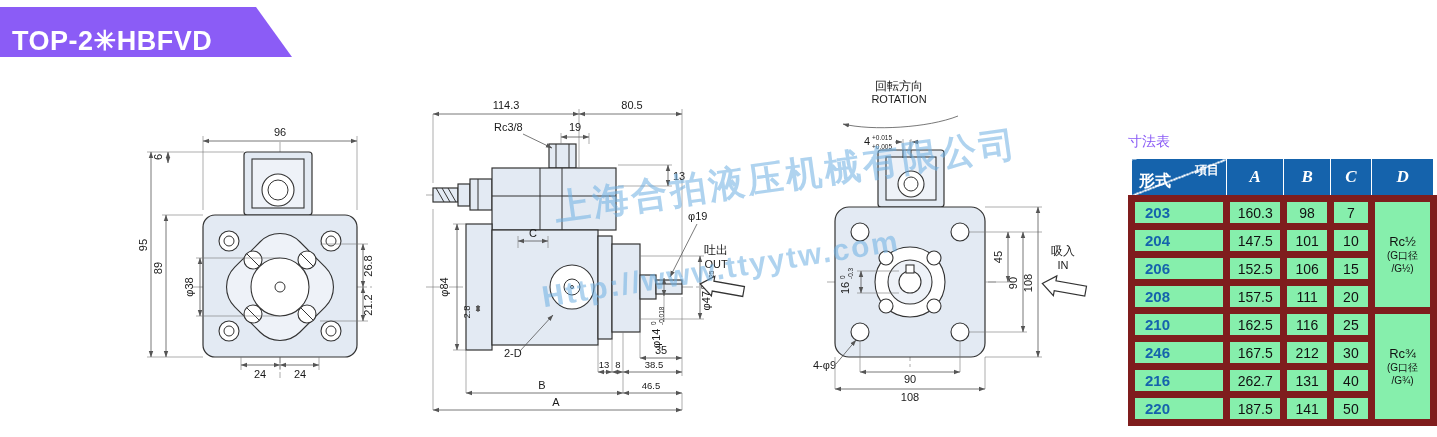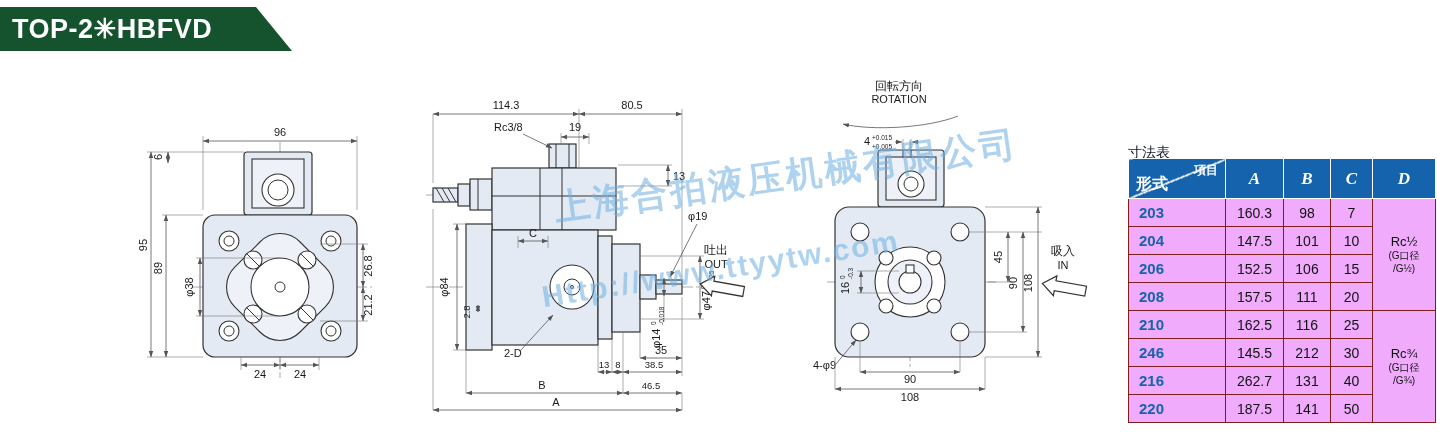--- a/index.html
+++ b/index.html
@@ -4,24 +4,24 @@
 <style>
   * { margin:0; padding:0; box-sizing:border-box; }
   html,body { width:1437px; height:437px; }
   body {
     position:relative; background:#fff; overflow:hidden;
     font-family:"Liberation Sans", sans-serif;
   }
 
   
   .banner {
-    position:absolute; left:0; top:7px; width:292px; height:44px;
-    background:#14532d;
+    position:absolute; left:0; top:7px; width:292px; height:50px;
+    background:#8b5cf6;
     clip-path:polygon(0 0, 256px 0, 292px 100%, 0 100%);
-    display:flex; align-items:center; padding-left:12px;
+    display:flex; align-items:flex-end; padding-left:12px;
   }
   .banner .title {
     color:#fff; font-size:27px; font-weight:bold; letter-spacing:.5px;
   }
 
   
   .wm { position:absolute; pointer-events:none; color:rgba(110,175,225,.55); font-weight:bold; white-space:nowrap; }
   .wm1 { left:552px; top:152px; font-size:36px; transform:rotate(-8deg); letter-spacing:3px; }
   .wm2 { left:540px; top:252px; font-size:30px; transform:rotate(-9deg); letter-spacing:2px; }
 
@@ -35,40 +35,40 @@
   svg .ext { fill:none; stroke:#777; stroke-width:.6; }
   svg .cl  { fill:none; stroke:#888; stroke-width:.7; stroke-dasharray:14 3 3 3; }
   svg .arrshape { fill:#fff; stroke:#333; stroke-width:1.2; }
   svg text { font-family:"Liberation Sans",sans-serif; font-size:11px; fill:#1a1a1a; }
   svg text.s   { font-size:9.5px; }
   svg text.tol { font-size:6.5px; }
   svg text.jp  { font-size:12px; }
   svg text.mid { text-anchor:middle; }
 
   
-  .tbl-title { position:absolute; left:1128px; top:144px; font-size:14px; color:#0f172a; }
+  .tbl-title { position:absolute; left:1128px; top:133px; font-size:14px; color:#8b5cf6; }
   table.dim { position:absolute; left:1128px; top:158px; border-collapse:collapse; table-layout:fixed; }
   table.dim th, table.dim td { height:28px; }
   table.dim thead th {
     background:#1563ac; color:#fff; border:1px solid #fff;
     font-family:"Liberation Serif",serif; font-style:italic; font-weight:bold; font-size:17px;
     text-align:center;
   }
   table.dim thead th.corner {
     position:relative; font-style:normal; font-family:"Liberation Sans",sans-serif;
     background:
       linear-gradient(to bottom right,
         rgba(0,0,0,0) calc(50% - 0.8px), #fff calc(50% - 0.8px),
         #fff calc(50% + 0.8px), rgba(0,0,0,0) calc(50% + 0.8px)),
       #1563ac;
     height:40px;
   }
   table.dim thead th.corner .item  { position:absolute; top:3px;  right:7px; font-size:12px; font-weight:bold;margin-left:36px; }
   table.dim thead th.corner .model { position:absolute; bottom:3px; left:7px; font-size:16px; font-weight:bold; }
-  table.dim td { border:1px solid #7f1d1d; background:#f0abfc; font-size:14px; text-align:center; color:#111; }
+  table.dim td { border:7px solid #7f1d1d; background:#86efac; font-size:14px; text-align:center; color:#111; }
   table.dim td.mcell { color:#1563ac; font-weight:bold; text-align:left; padding-left:10px; font-size:15px; }
   table.dim td.dcell { font-size:13px; line-height:1.25;margin-left:31px; }
   table.dim td.dcell .sub { font-size:10px; }
 </style>
 </head>
 <body>
 
 <div class="banner">
   <div class="title">TOP-2✳HBFVD</div>
 </div>
@@ -392,21 +392,21 @@
       <td>116</td>
       <td>25</td>
       <td class="dcell" rowspan="4">
         <div>Rc¾</div>
         <div class="sub">(G口径</div>
         <div class="sub">/G¾)</div>
       </td>
     </tr>
     <tr>
       <td class="mcell">246</td>
-      <td>145.5</td>
+      <td>167.5</td>
       <td>212</td>
       <td>30</td>
     </tr>
     <tr>
       <td class="mcell">216</td>
       <td>262.7</td>
       <td>131</td>
       <td>40</td>
     </tr>
     <tr>

